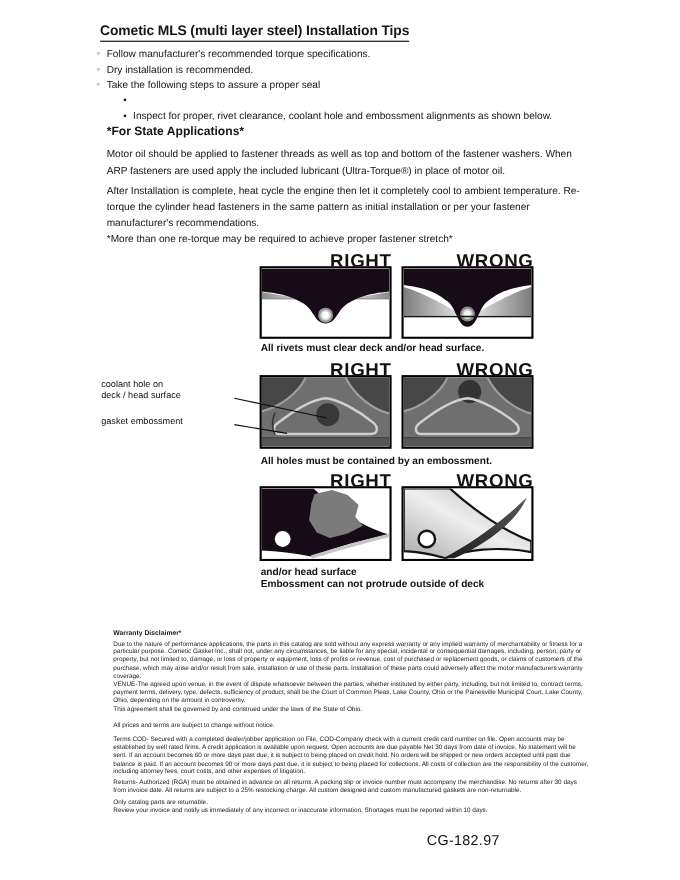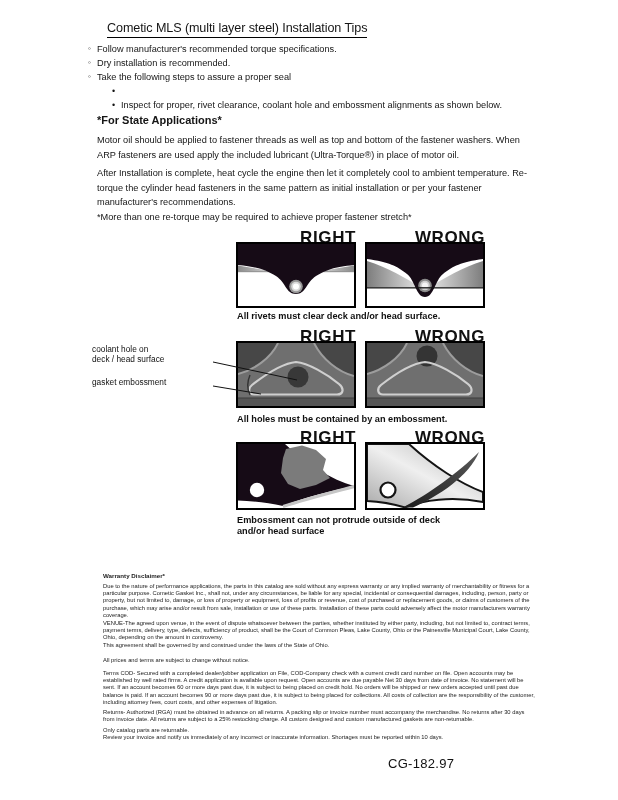--- a/index.html
+++ b/index.html
@@ -1,20 +1,20 @@
 <!DOCTYPE html>
 <html><head>
 <meta charset="utf-8">
 <style>
   html,body{margin:0;padding:0;background:#fff;}
   .page{position:relative;width:618px;height:800px;background:#fff;overflow:hidden;
         font-family:"Liberation Sans", sans-serif;color:#151515;}
   .abs{position:absolute;}
   
-  .title{left:107px;top:21px;font-size:12.6px;font-weight:normal;letter-spacing:-0.1px;
+  .title{left:91px;top:21px;font-size:12.6px;font-weight:bold;letter-spacing:-0.1px;
          border-bottom:1.6px solid #000;padding-bottom:2px;white-space:nowrap;}
   
   .tips{left:88px;top:42px;width:470px;font-size:9.2px;line-height:14px;}
   .b-row{display:flex;}
   .b-row .mk{width:9px;flex:0 0 9px;text-align:left;font-size:8px;line-height:14px;}
   .b-row.sub{padding-left:24px;}
   .b-row.sub .mk{font-size:9px;}
   
   .d-head{left:97px;top:114px;font-size:11px;font-weight:bold;}
   .d-para{left:97px;width:440px;font-size:9.2px;line-height:14.6px;}
@@ -187,22 +187,22 @@
             <stop offset="1" stop-color="#5a5a5a"></stop>
         </linearGradient>
       </defs>
       <rect width="116" height="64" fill="#fff"></rect>
       <path d="M0,0 L42,0 C66,22 94,40 116,48 L116,58 C85,52 55,56 38,63.5 C25,59.5 12,57.5 0,57 Z" fill="url(#r3s)" stroke="#141414" stroke-width="2"></path>
       <path d="M36,63.5 C62,50 92,28 112,8 C102,32 72,52 46,63.5 Z" fill="url(#r3d)"></path>
       <circle cx="21" cy="46" r="7.5" fill="#ffffff" stroke="#141414" stroke-width="2.2"></circle>
     </svg>
   </div>
   <div class="abs caption cap3">
+    <div>and/or head surface</div>
     <div>Embossment can not protrude outside of deck</div>
-    <div>and/or head surface</div>
   </div>
 
   <svg class="abs overlay" width="618" height="800" viewBox="0 0 618 800">
     <line x1="213" y1="362" x2="297" y2="380" stroke="#111" stroke-width="1"></line>
     <line x1="213" y1="386" x2="261" y2="394" stroke="#111" stroke-width="1"></line>
   </svg>
 
   <div class="abs warr w-head">Warranty Disclaimer*</div>
   <div class="abs warr w-p1">Due to the nature of performance applications, the parts in this catalog are sold without any express warranty or any implied warranty of merchantability or fitness for a particular purpose.  Cometic Gasket Inc., shall not, under any circumstances, be liable for any special, incidental or consequential damages, including, person, party or property, but not limited to, damage, or loss of property or equipment, loss of profits or revenue, cost of purchased or replacement goods, or claims of customers of the purchase, which may arise and/or result from sale, installation or use of these parts.  Installation of these parts could adversely affect the motor manufacturers warranty coverage.</div>
   <div class="abs warr w-venue">

